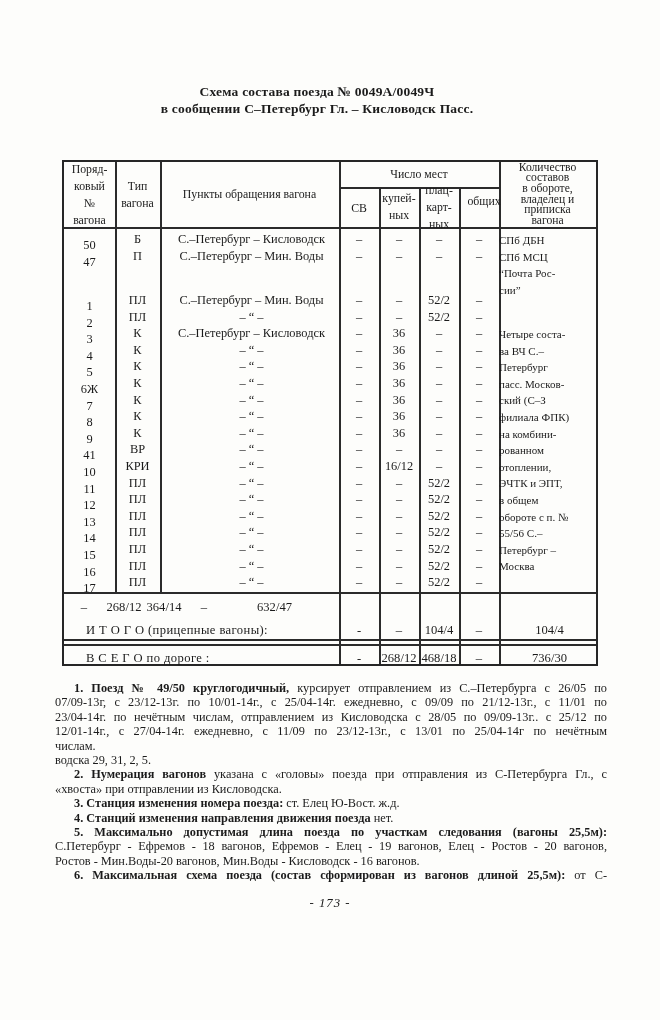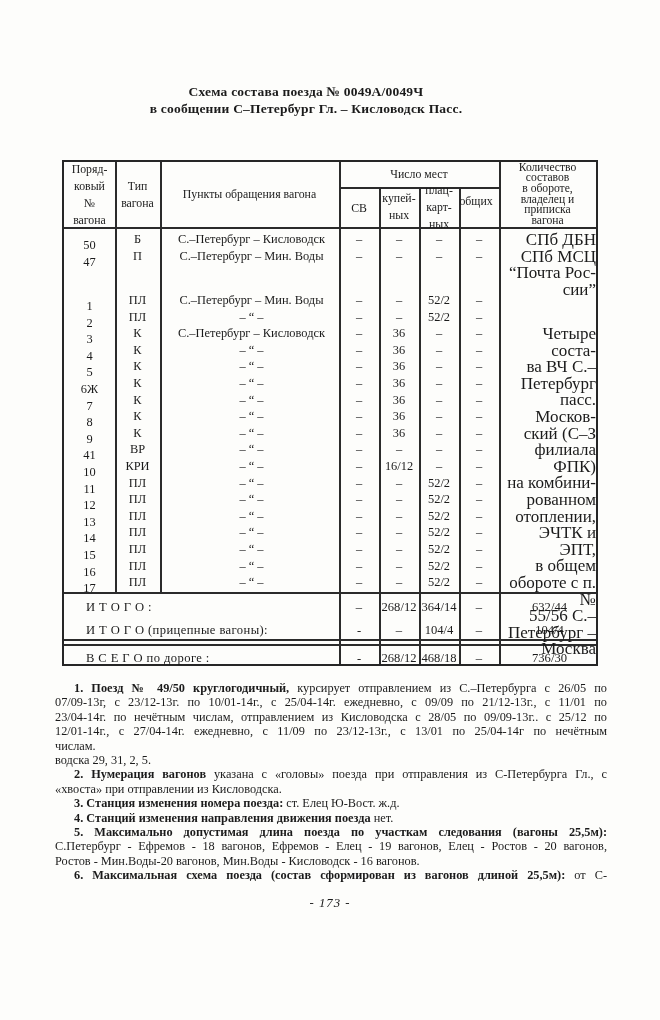--- a/index.html
+++ b/index.html
@@ -1,33 +1,33 @@
 <!DOCTYPE html>
 <html><head>
 <meta charset="utf-8">
 <style>
   html,body{margin:0;padding:0;}
   .page{position:relative;width:660px;height:1020px;background:#fdfdfb;overflow:hidden;
         font-family:"Liberation Serif", "DejaVu Serif", serif;color:#1b1b1b;}
   .title{position:absolute;left:0;width:612px;text-align:center;font-weight:bold;
-         font-size:13.5px;letter-spacing:.2px;}
+         font-size:13.5px;letter-spacing:.2px;padding-left:11px;}
   
   .tbl{position:absolute;left:62px;top:160px;width:536px;height:506px;
        border:2px solid #262626;box-sizing:border-box;}
   .vline{position:absolute;width:1.5px;background:#2b2b2b;}
   .hline{position:absolute;height:1.5px;background:#2b2b2b;}
   .hcell{position:absolute;display:flex;align-items:center;justify-content:center;
          text-align:center;font-size:11.8px;line-height:17px;white-space:pre-line;}
   .owner-h{line-height:10.6px;font-size:11.6px;}
   .row{position:absolute;left:0;width:532px;height:17px;display:flex;font-size:12.4px;}
   .row span{display:block;text-align:center;}
   .c-num{width:51px;margin-top:6px;}  .c-typ{width:45px;}
   .c-rt{width:179px;text-align:center;padding-left:4px;box-sizing:border-box;}
   .c-s{width:40px;}
-  .ownblk{position:absolute;left:435px;width:97px;text-align:right;font-size:17px;
+  .ownblk{position:absolute;left:435px;width:97px;text-align:left;font-size:11px;
           line-height:16.6px;white-space:pre-line;}
   .trow{position:absolute;left:0;display:flex;align-items:center;font-size:12.6px;}
   .trow .lbl{width:275px;box-sizing:border-box;padding-left:22px;letter-spacing:.4px;}
   .trow span.v{display:block;width:40px;text-align:center;}
   .trow span.tot{display:block;width:101px;text-align:center;}
   
   .notes{position:absolute;left:55px;top:681px;width:552px;font-size:12.3px;
          line-height:14.4px;}
   .nline{white-space:normal;}
   .nline.ind{padding-left:19px;}
@@ -67,21 +67,21 @@
     <div class="hcell" style="left:51px;top:0;width:45px;height:65px">Тип
 вагона</div>
     <div class="hcell" style="left:96px;top:0;width:179px;height:65px">Пункты обращения вагона</div>
     <div class="hcell" style="left:275px;top:0;width:160px;height:25px">Число мест</div>
     <div class="hcell" style="left:275px;top:26px;width:40px;height:40px">СВ</div>
     <div class="hcell" style="left:315px;top:25px;width:40px;height:40px">купей-
 ных</div>
     <div class="hcell" style="left:355px;top:25px;width:40px;height:40px">плац-
 карт-
 ных</div>
-    <div class="hcell" style="left:392px;top:25px;width:40px;height:28px">общих</div>
+    <div class="hcell" style="left:400px;top:25px;width:40px;height:28px">общих</div>
     <div class="hcell owner-h" style="left:435px;top:0;width:97px;height:65px">Количество
 составов
 в обороте,
 владелец и
 приписка
 вагона</div>
 
     <div id="rows">
         <div class="row" style="top: 70px;">
           <span class="c-num">50</span>
@@ -280,26 +280,25 @@
 отоплении,
 ЭЧТК и ЭПТ,
 в общем
 обороте с п. №
 55/56 С.–
 Петербург –
 Москва</div>
 
     <div id="totals">
         <div class="trow" style="top: 432px; height: 26px;">
-          <span class="lbl">И Т О Г О :</span>
           <span class="v">–</span>
           <span class="v">268/12</span>
           <span class="v">364/14</span>
           <span class="v">–</span>
-          <span class="tot">632/44</span>
+          <span class="tot">632/47</span>
         </div>
         <div class="trow" style="top: 458px; height: 20px;">
           <span class="lbl">И Т О Г О (прицепные вагоны):</span>
           <span class="v">-</span>
           <span class="v">–</span>
           <span class="v">104/4</span>
           <span class="v">–</span>
           <span class="tot">104/4</span>
         </div>
         <div class="trow" style="top: 484px; height: 20px; align-items: flex-end;">

